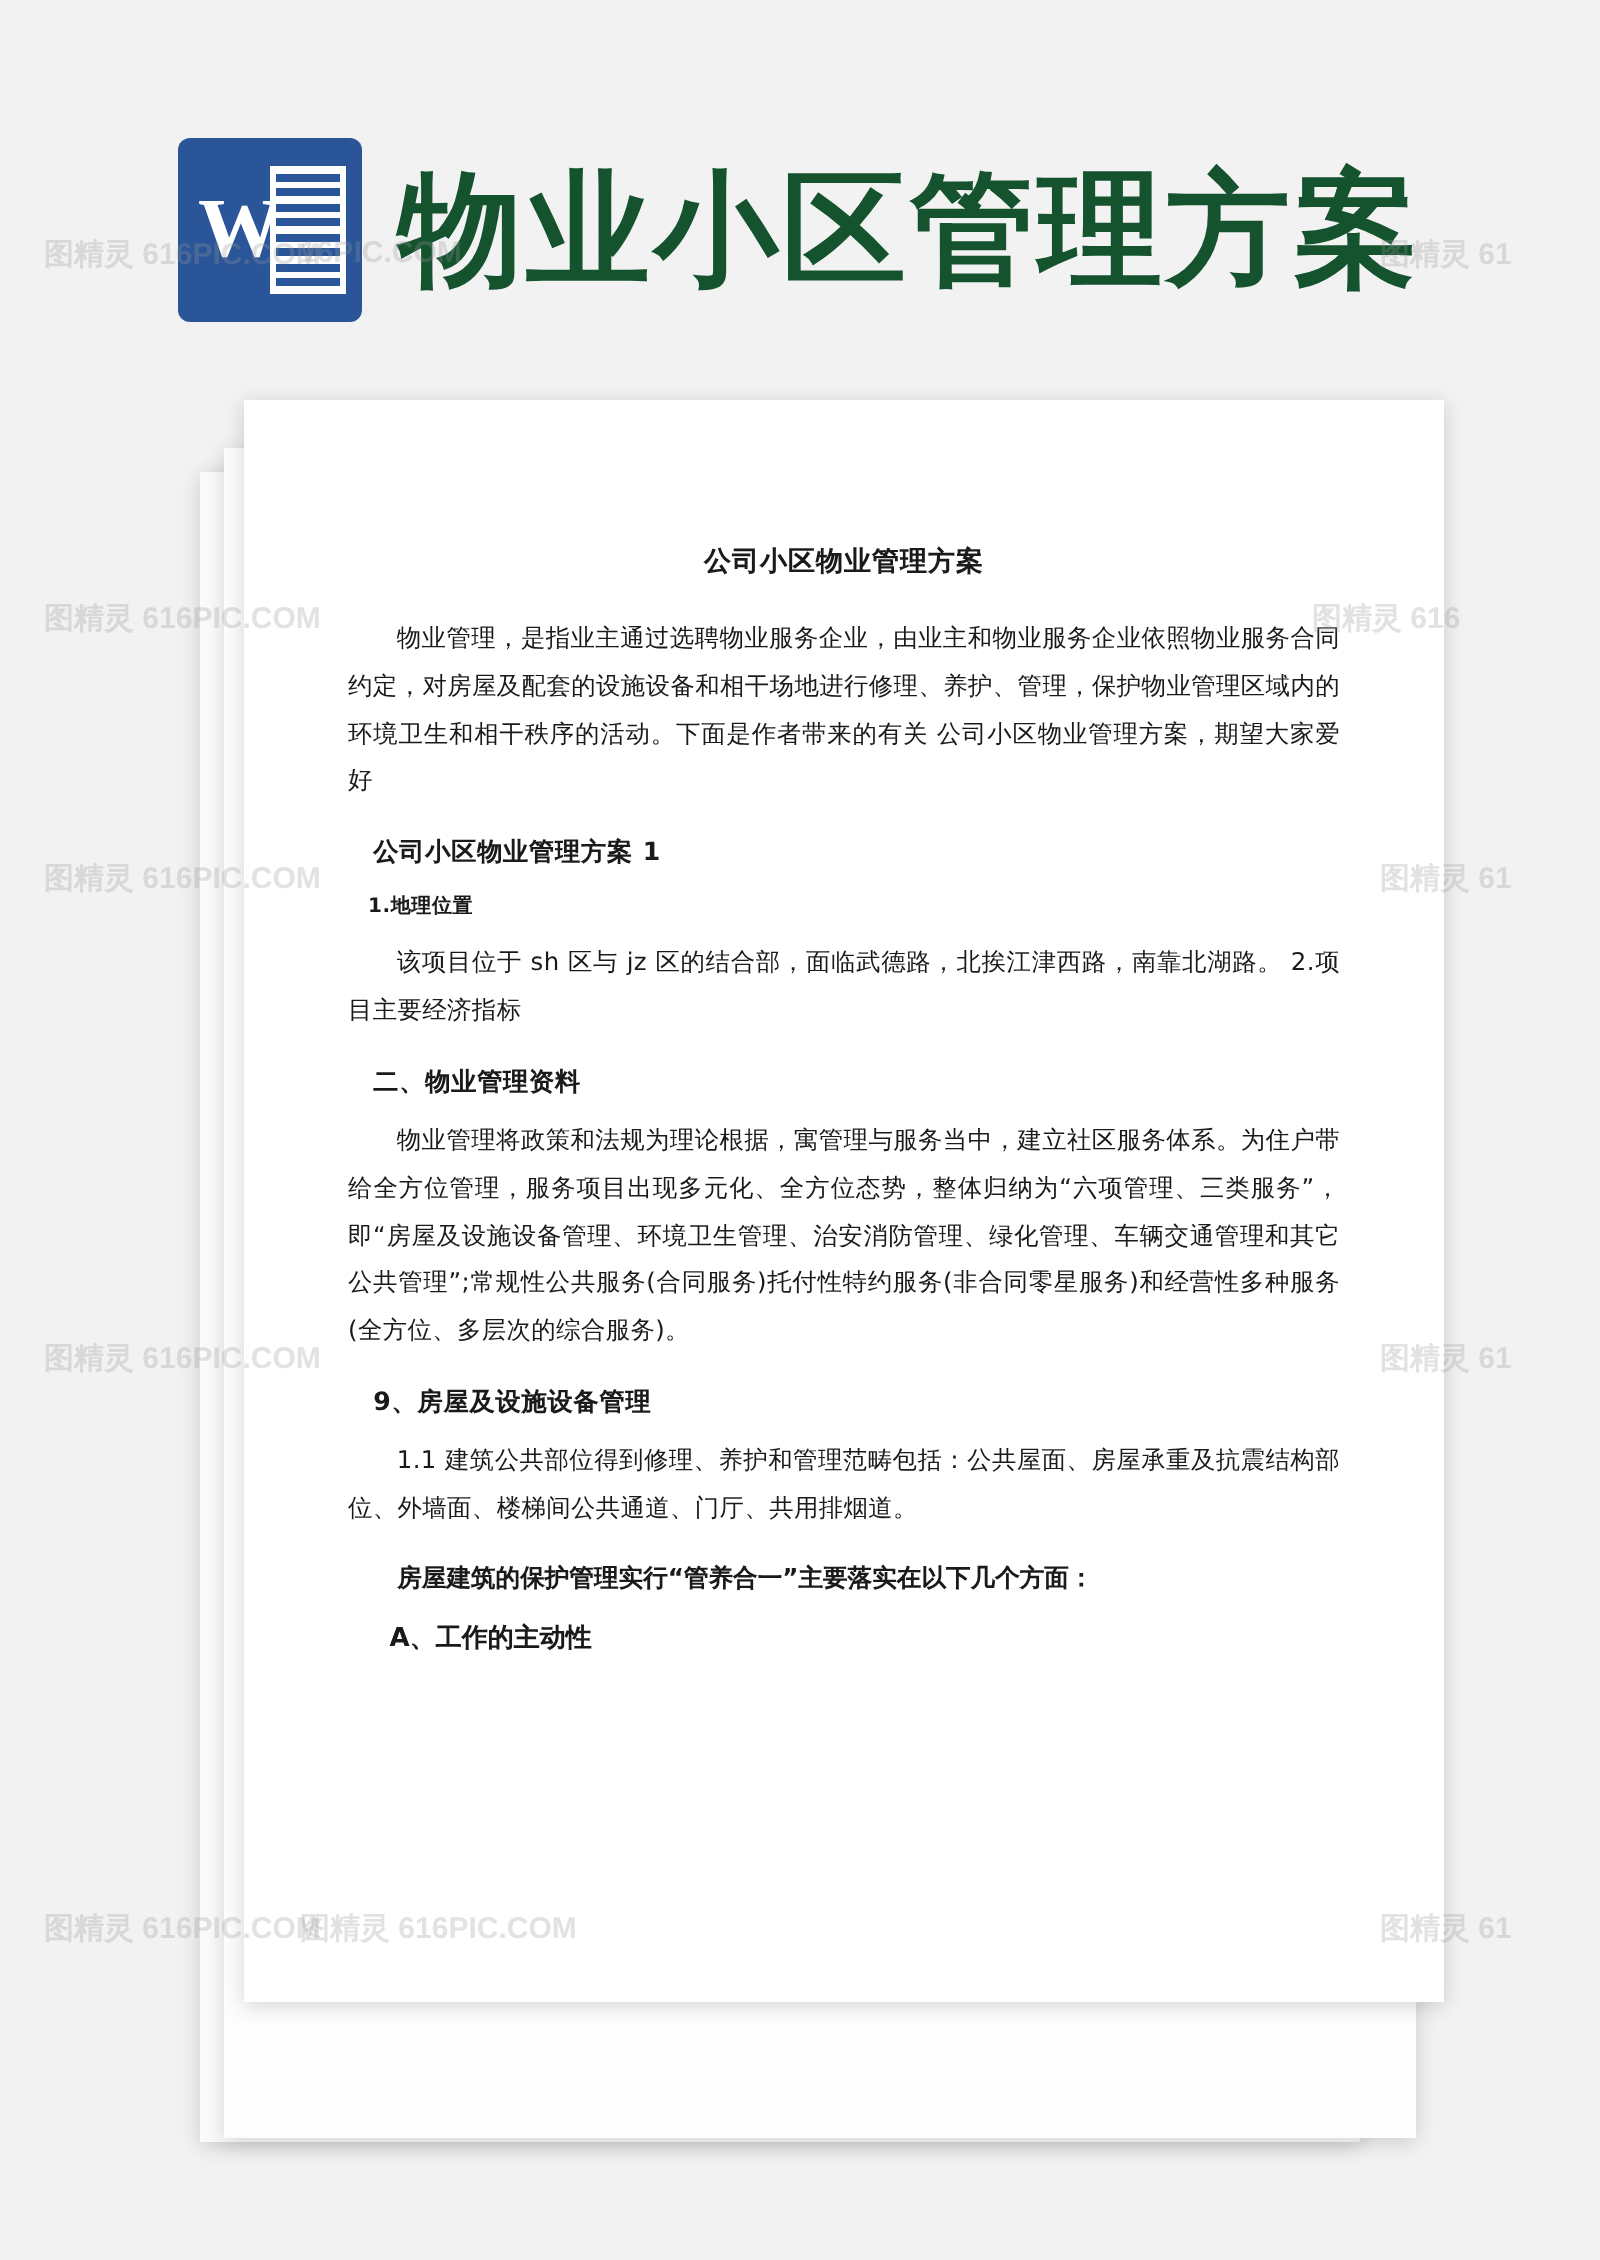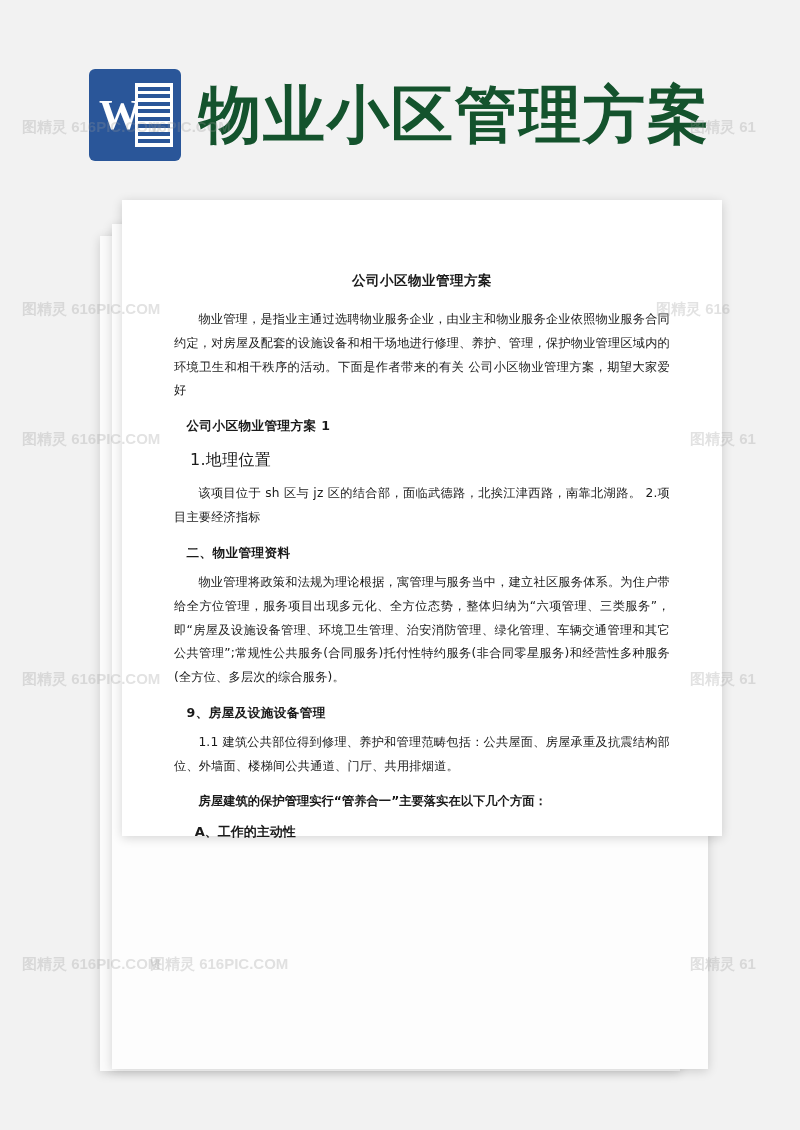--- a/index.html
+++ b/index.html
@@ -97,21 +97,21 @@
     left: 20px;
     top: 24px;
     width: 596px;
     height: 845px;
     background: #fdfdfd;
   }
   .sheet-front {
     left: 30px;
     top: 0px;
     width: 600px;
-    height: 636px;
+    height: 801px;
     background: #ffffff;
   }
 
   .doc-body {
     position: absolute;
     left: 0;
     top: 0;
     width: 600px;
     height: 848px;
     box-sizing: border-box;
@@ -136,22 +136,22 @@
   }
   .head-1 {
     font-size: 12.6px;
     font-weight: bold;
     line-height: 2.0;
     margin: 8px 0 6px 0;
     text-indent: 1em;
     letter-spacing: 0.4px;
   }
   .head-2 {
-    font-size: 16px;
-    font-weight: normal;
+    font-size: 10px;
+    font-weight: bold;
     line-height: 2.0;
     margin: 6px 0 6px 0;
     text-indent: 1em;
     letter-spacing: 0.3px;
   }
   .head-3 {
     font-size: 13px;
     font-weight: bold;
     line-height: 2.0;
     margin: 6px 0 6px 0;

